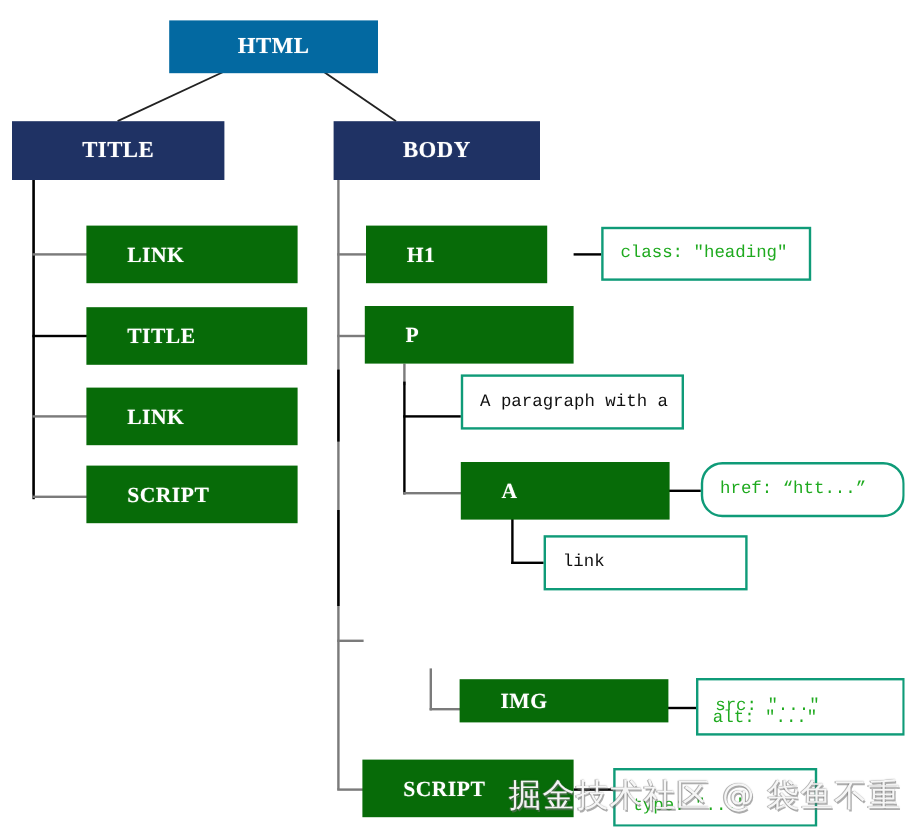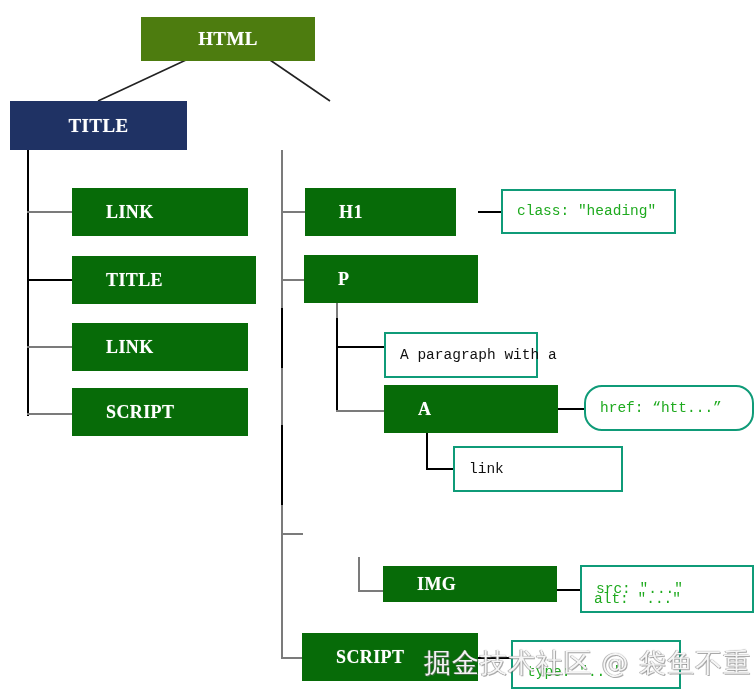--- a/index.html
+++ b/index.html
@@ -25,21 +25,21 @@
     display: flex;
     align-items: center;
     color: #ffffff;
     font-family: "Liberation Serif", serif;
     font-weight: bold;
     letter-spacing: .4px;
     text-shadow: 0 0 1px rgba(255,255,255,.45);
     z-index: 5;
   }
   .node.root {
-    background: #4d7c0f;
+    background: #0369a1;
     justify-content: center;
     font-size: 19px;
   }
   .node.section {
     background: #1f3264;
     justify-content: center;
     font-size: 19px;
   }
   .node.element {
     background: #076b08;
@@ -143,35 +143,36 @@
   <div class="line h gray" style="left:358px; top:590px; width:27px; height:2.4px;"></div>
 
   <div class="line h black" style="left:556px; top:589px; width:26px; height:2.4px;"></div>
 
   <div class="line h black" style="left:478px; top:657px; width:35px; height:2.4px;"></div>
 
   <div class="node root" style="left:141px; top:17px; width:174px; height:44px;">HTML</div>
 
   <div class="node section" style="left:10px; top:101px; width:177px; height:49px;">TITLE</div>
 
+  <div class="node section" style="left:278px; top:101px; width:172px; height:49px;">BODY</div>
 
   <div class="node element" style="left:72px; top:188px; width:176px; height:48px;">LINK</div>
   <div class="node element" style="left:72px; top:256px; width:184px; height:48px;">TITLE</div>
   <div class="node element" style="left:72px; top:323px; width:176px; height:48px;">LINK</div>
   <div class="node element" style="left:72px; top:388px; width:176px; height:48px;">SCRIPT</div>
 
   <div class="node element" style="left:305px; top:188px; width:151px; height:48px;">H1</div>
   <div class="node element" style="left:304px; top:255px; width:174px; height:48px;">P</div>
   <div class="node element" style="left:384px; top:385px; width:174px; height:48px;">A</div>
   <div class="node element" style="left:383px; top:566px; width:174px; height:36px;">IMG</div>
   <div class="node element" style="left:302px; top:633px; width:176px; height:48px;">SCRIPT</div>
 
   <div class="leafbox attr" style="left:501px; top:189px; width:175px; height:45px;">class: "heading"</div>
 
-  <div class="leafbox textnode" style="left:384px; top:332px; width:154px; height:46px;">A paragraph with a</div>
+  <div class="leafbox textnode" style="left:384px; top:312px; width:186px; height:46px;">A paragraph with a</div>
 
   <div class="leafbox attr" style="left:584px; top:385px; width:170px; height:46px;border-radius:18px;">href: “htt...”</div>
 
   <div class="leafbox textnode" style="left:453px; top:446px; width:170px; height:46px;">link</div>
 
   <div class="leafbox attr" style="left:580px; top:565px; width:174px; height:48px; align-items:center;">
     <span class="lines">src: "..."</span><br>
   </div>
   <div class="leafbox attr" style="left:580px; top:565px; width:174px; height:48px; border:none; background:transparent; align-items:flex-end; padding-bottom:5px;">
     <span>alt: "..."</span>

